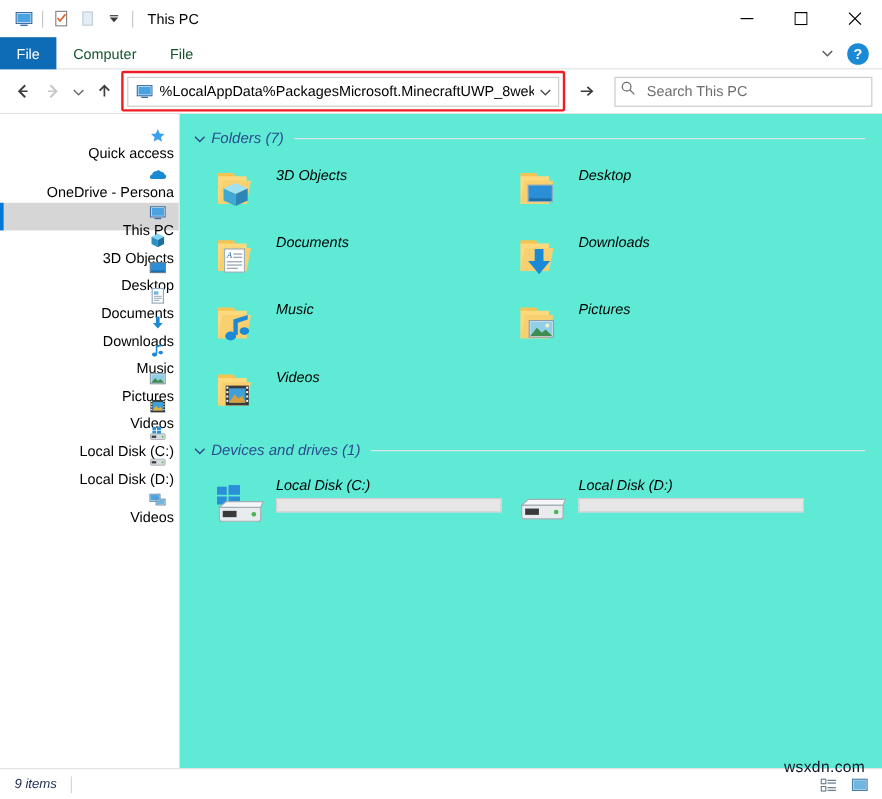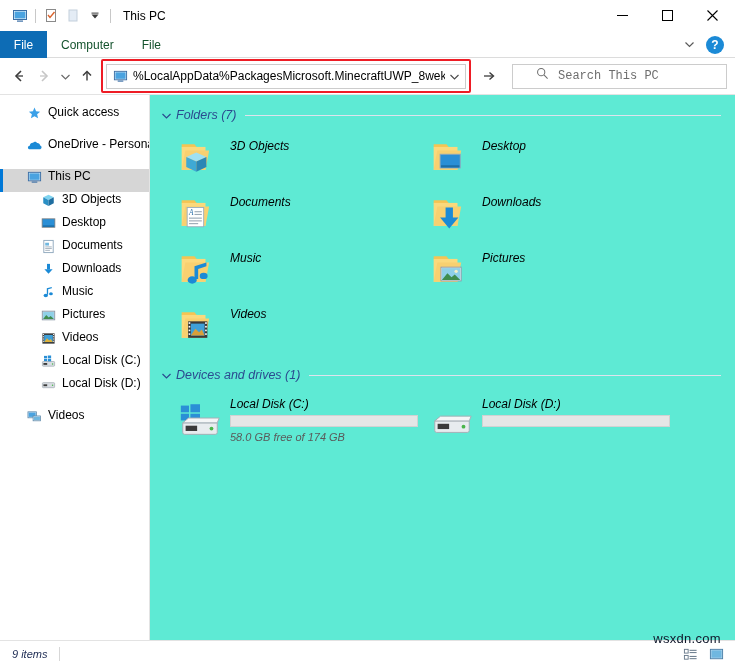--- a/index.html
+++ b/index.html
@@ -133,22 +133,21 @@
     margin-left: 9px;
     display: flex; align-items: center; justify-content: center;
   }
   .searchbox {
     margin-left: 9px;
     flex: 1;
     height: 25px;
     border: 1px solid #cccccc;
     background: #ffffff;
     display: flex; align-items: center;
-    padding-left: 23px;
-    font-family: Liberation Mono, monospace;
+    padding-left: 4px;
   }
   .search-text {
     font-size: 12px; color: #6d6d6d; margin-left: 9px;
   }
 
   
   .body {
     flex: 1 1 auto;
     display: flex;
     min-height: 0;
@@ -157,26 +156,27 @@
   .sidebar {
     flex: 0 0 150px;
     background: #ffffff;
     border-right: 1px solid #e3e3e3;
     padding-top: 10px;
     overflow: hidden;
     position: relative;
   }
   .nav-item {
     height: 23px;
-    display: flex; align-items: flex-start;
+    display: flex; align-items: flex-end;
     font-size: 12px; color: #000000;
     cursor: default;
     position: relative;
     padding-right: 4px;
     white-space: nowrap;
+    flex-direction: column;
   }
   .nav-item.selected { background: #cce8ff00; }
   .nav-item.selected { background: #d6d6d6; }
   .nav-item.selected::before {
     content: ""; position: absolute; left: 0; top: 0;
     width: 3px; height: 100%; background: #0078d7;
   }
   .nav-icon {
     width: 16px; height: 16px;
     flex: 0 0 16px;
@@ -751,21 +751,20 @@
               <path d="M6 28 L12 23 L44 23 L42 28 Z" fill="#f4f6f7" stroke="#a6aeb5"></path>
               <rect x="9" y="31" width="12" height="5.5" fill="#3a3a3a"></rect>
               <circle cx="36" cy="34" r="2" fill="#4ab54a"></circle>
             </svg>
           </span>
           <span class="drive-info">
             <span class="drive-name">Local Disk (C:)</span>
             <span class="drive-bar">
               <span class="drive-bar-fill" id="bar-c" style="width: 67%; background: rgb(38, 160, 218);"></span>
             </span>
-            <span class="drive-free">58.0 GB free of 174 GB</span>
           </span>
         </div>
 
         <div class="drive">
           <span class="drive-ico">
             <svg width="46" height="46" viewBox="0 0 48 48">
               <path d="M6 26 L42 26 L42 36 Q42 38 40 38 L8 38 Q6 38 6 36 Z" fill="#e8ecef" stroke="#a6aeb5"></path>
               <path d="M6 26 L12 21 L44 21 L42 26 Z" fill="#f4f6f7" stroke="#a6aeb5"></path>
               <rect x="9" y="29" width="12" height="5.5" fill="#3a3a3a"></rect>
               <circle cx="36" cy="32" r="2" fill="#4ab54a"></circle>

